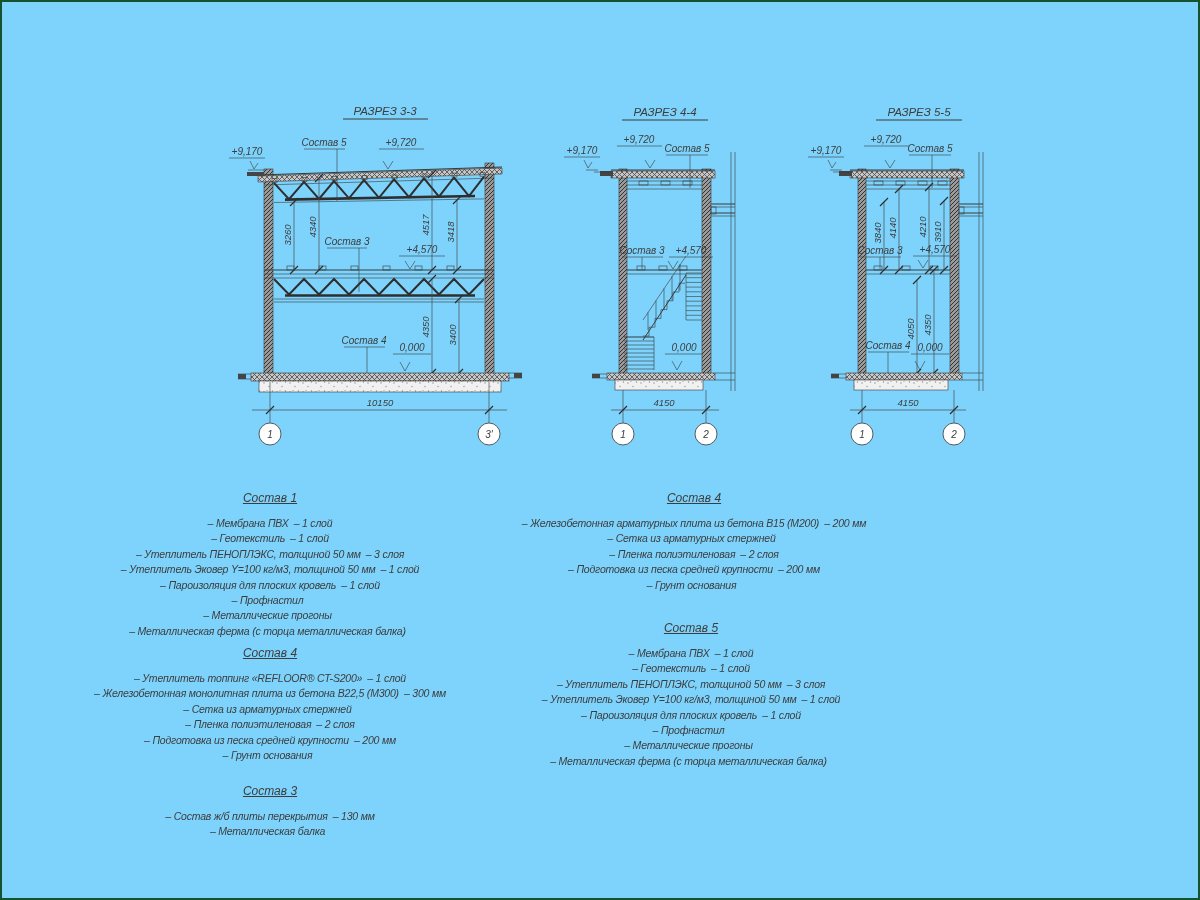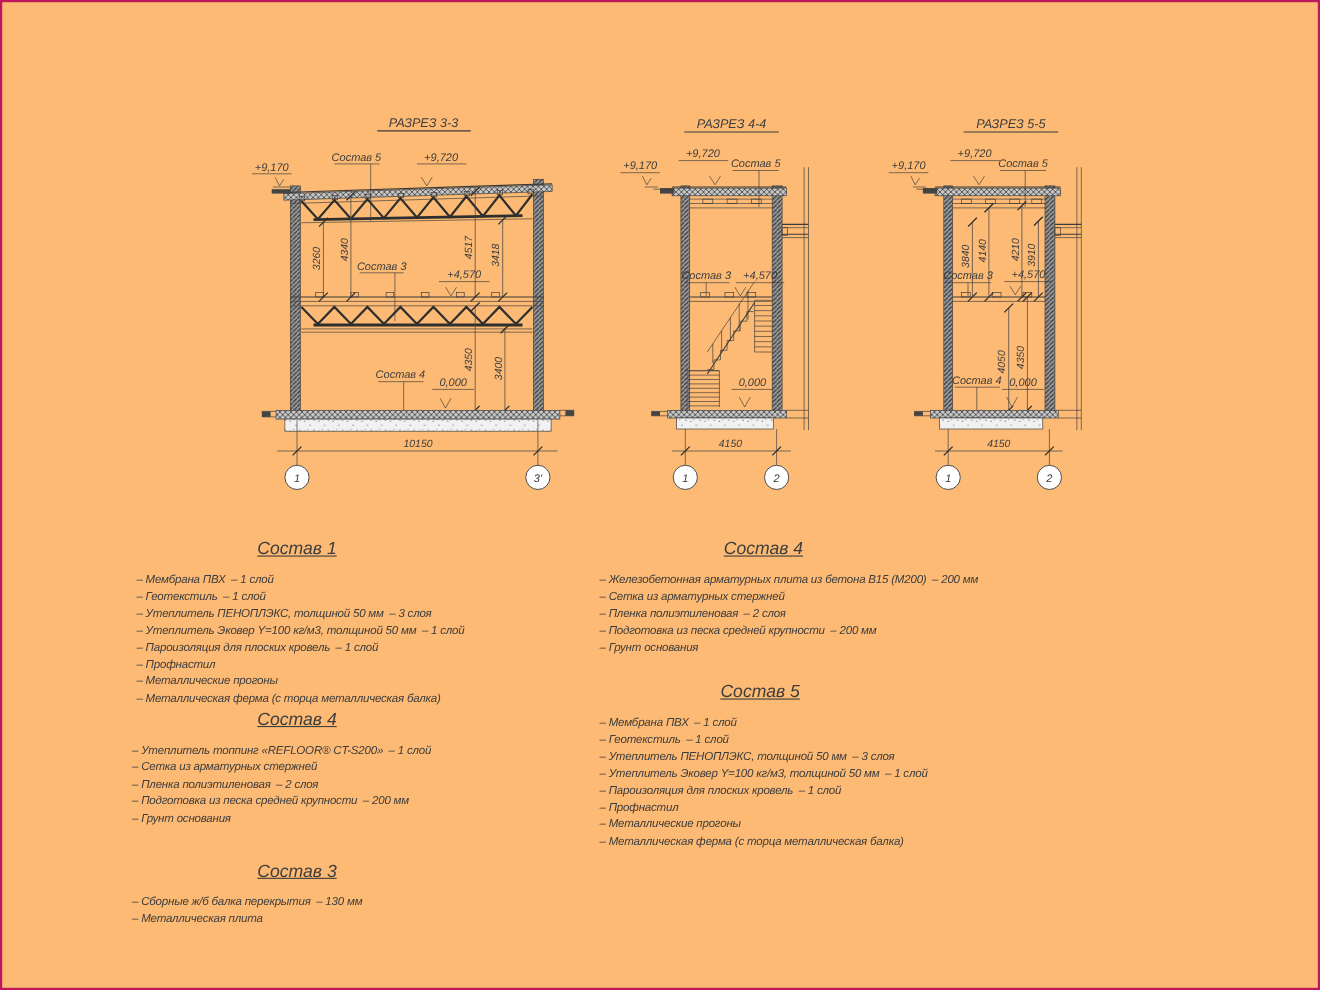--- a/index.html
+++ b/index.html
@@ -1,32 +1,32 @@
 <!DOCTYPE html>
 <html><head>
 <meta charset="utf-8">
 <style>
   html,body{margin:0;padding:0;background:#fff;}
-  #page{position:relative;width:1196px;height:896px;border:2px solid #be185d;background:#fdba74;overflow:hidden;
+  #page{position:relative;width:1196px;height:896px;border:2px solid #14532d;background:#7dd3fc;overflow:hidden;
         font-family:"Liberation Sans",sans-serif;}
   svg{position:absolute;left:0;top:0;}
   svg text{font-family:"Liberation Sans",sans-serif;font-style:italic;fill:#3d3d3d;}
   .tt{font-size:11.5px;}
   .t10{font-size:10px;}
   .t9{font-size:9.5px;}
   .ln{stroke:#3a3a3a;stroke-width:1;fill:none;}
   .tn{stroke:#3a3a3a;stroke-width:0.6;fill:none;}
   .tz{stroke:#2e2e2e;stroke-width:2;fill:none;}
   .tk{stroke:#2e2e2e;stroke-width:2.6;fill:none;}
   .dm{stroke:#4a4a4a;stroke-width:0.7;fill:none;}
   .tik{stroke:#2e2e2e;stroke-width:1.2;fill:none;}
   .axc{stroke:#4a4a4a;stroke-width:0.9;fill:#fff;}
   .comp{position:absolute;color:#3d3d3d;font-style:italic;}
-  .comp-title{text-align:center;font-size:16px;text-decoration:underline;margin-bottom:11px;}
-  .comp-row{display:flex;justify-content:flex-start;font-size:10.5px;line-height:15.4px;
+  .comp-title{text-align:center;font-size:12px;text-decoration:underline;margin-bottom:11px;}
+  .comp-row{display:flex;justify-content:center;font-size:10.5px;line-height:15.4px;
             letter-spacing:-0.2px;white-space:nowrap;}
   .comp-row .nm{flex:0 1 auto;overflow:visible;}
   .comp-row .vl{flex:0 0 auto;padding-left:5px;}
 </style>
 </head>
 <body>
 
 <div id="page">
 <svg width="1196" height="460">
   <defs>
@@ -418,45 +418,49 @@
       </div>
   </div>
 
   <div class="comp" style="left:118px;top:644px;width:300px">
     <div class="comp-title">Состав 4</div>
     <div class="comp-row">
         <span class="nm">– Утеплитель топпинг «REFLOOR® CT-S200»</span>
         <span class="vl">– 1 слой</span>
       </div>
     <div class="comp-row">
+        <span class="nm">– Железобетонная  монолитная плита из бетона В22,5 (М300)</span>
+        <span class="vl">– 300 мм</span>
+      </div>
+    <div class="comp-row">
         <span class="nm">– Сетка из арматурных стержней</span>
         <span class="vl"></span>
       </div>
     <div class="comp-row">
         <span class="nm">– Пленка полиэтиленовая</span>
         <span class="vl">– 2 слоя</span>
       </div>
     <div class="comp-row">
         <span class="nm">– Подготовка из песка средней крупности</span>
         <span class="vl">– 200 мм</span>
       </div>
     <div class="comp-row">
         <span class="nm">– Грунт основания</span>
         <span class="vl"></span>
       </div>
   </div>
 
   <div class="comp" style="left:118px;top:782px;width:300px">
     <div class="comp-title">Состав 3</div>
     <div class="comp-row">
-        <span class="nm">– Сборные ж/б балка перекрытия</span>
+        <span class="nm">– Состав ж/б плиты перекрытия</span>
         <span class="vl">– 130 мм</span>
       </div>
     <div class="comp-row">
-        <span class="nm">– Металлическая плита</span>
+        <span class="nm">– Металлическая балка</span>
         <span class="vl"></span>
       </div>
   </div>
 
   <div class="comp" style="left:543px;top:489px;width:298px">
     <div class="comp-title">Состав 4</div>
     <div class="comp-row">
         <span class="nm">– Железобетонная  арматурных плита из бетона В15 (М200)</span>
         <span class="vl">– 200 мм</span>
       </div>

